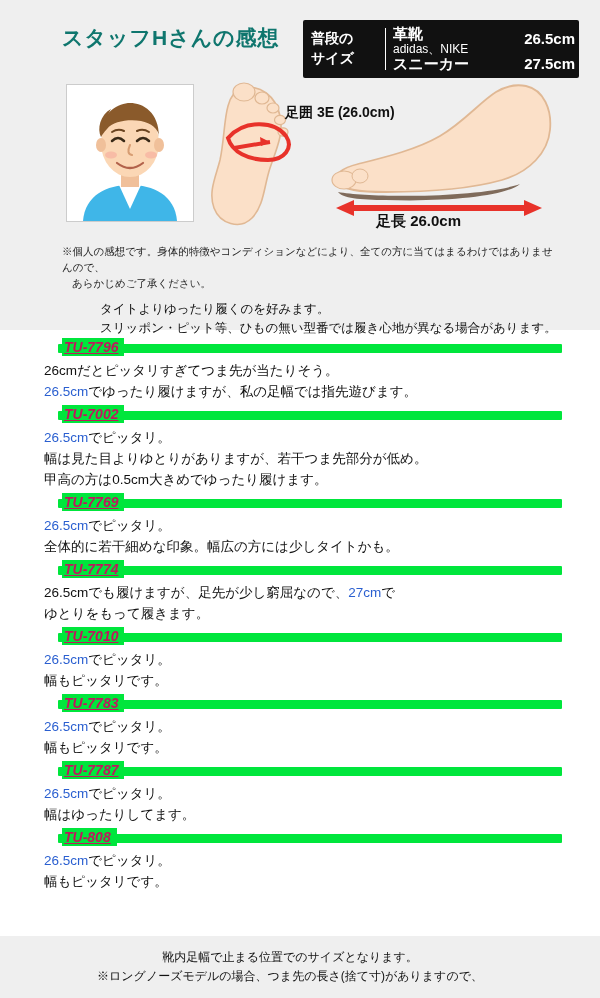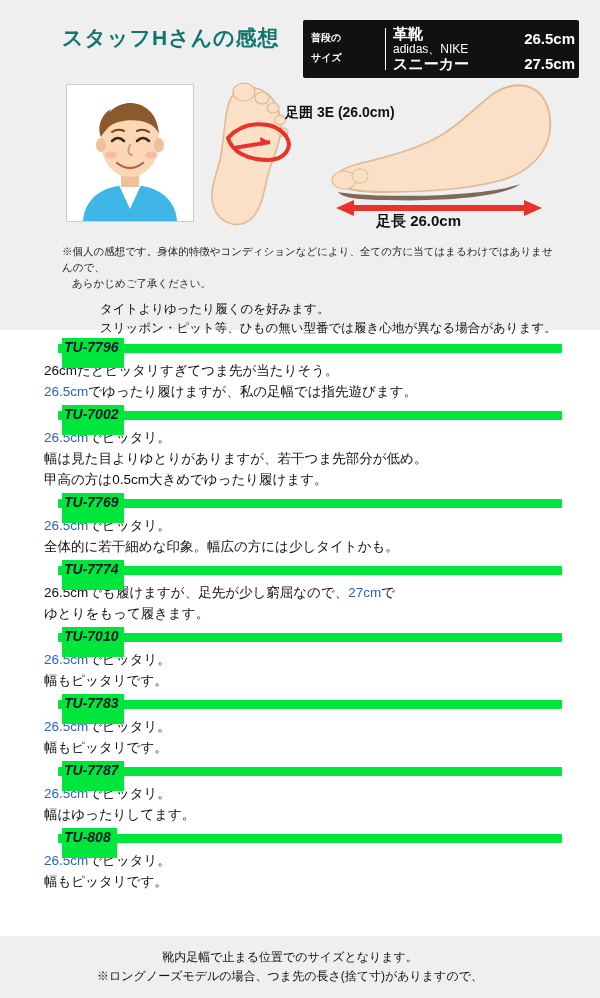--- a/index.html
+++ b/index.html
@@ -50,25 +50,24 @@
     height: 58px;
     background: #111111;
     color: #ffffff;
     border-radius: 2px;
   }
   .size-left {
     position: absolute;
     left: 8px;
     top: 8px;
     width: 72px;
-    font-size: 10px;
+    font-size: 14px;
     font-weight: bold;
     line-height: 20px;
     text-align: left;
-    font-family: Liberation Serif, serif;
   }
   .size-left .l1 { display: block; }
   .size-left .l2 { display: block; }
   .size-divider {
     position: absolute;
     left: 82px;
     top: 8px;
     width: 1px;
     height: 42px;
     background: #ffffff;
@@ -218,25 +217,26 @@
     background: #00e63c;
     border-radius: 1px;
   }
   .code {
     position: absolute;
     left: 4px;
     top: -2px;
     font-size: 14px;
     font-style: italic;
     font-weight: bold;
-    color: #0f172a;
+    color: #be185d;
     background: #00e63c;
-    padding: 0 6px 12px 2px;
+    padding: 0 6px 0 2px;
     line-height: 18px;
     white-space: nowrap;
+    text-decoration: underline;
   }
   .lines {
     margin: 4px 0 0 0;
     padding-left: 44px;
     font-size: 13.5px;
     line-height: 21px;
     color: #111;
   }
   .lines .ln { display: block; }
   .blue { color: #2a5fd0; }

